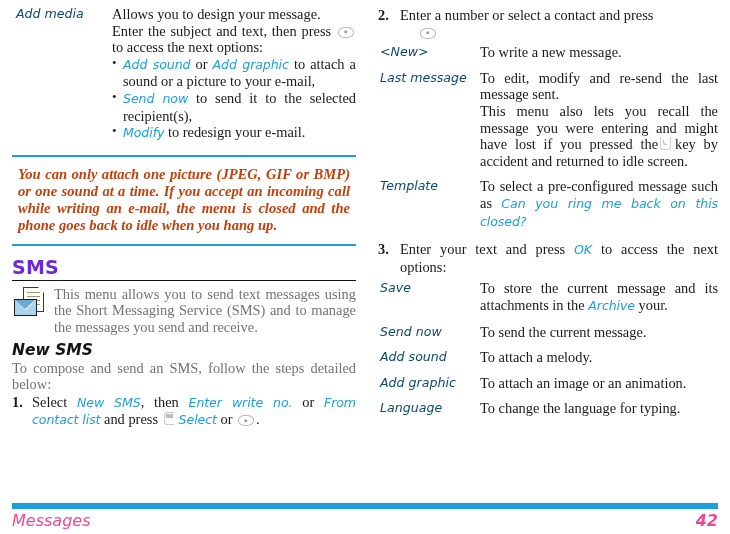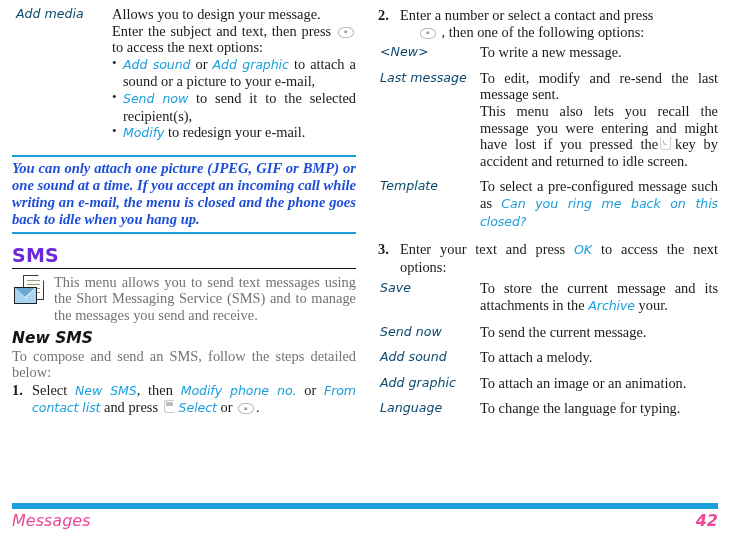--- a/index.html
+++ b/index.html
@@ -91,27 +91,27 @@
   }
 
   
   .note{
     margin:7px 0 10px 0;
     border-top:2px solid #1b9fdc;
     border-bottom:2px solid #1b9fdc;
     padding:3px 0 4px 0;
   }
   .note p{
-    margin:0;
+    margin:6px;
     font-family:"Liberation Serif", serif;
     font-weight:bold;
     font-style:italic;
     font-size:14.6px;
     line-height:17px;
-    color:#1d4ed8;
+    color:#c2410c;
     text-align:justify;
   }
 
   
   h2.h-sms{
     margin:2px 0 0 0;
     font-family:"DejaVu Sans", sans-serif;
     font-weight:600;
     font-size:19px;
     letter-spacing:0.2px;
@@ -348,34 +348,33 @@
           </span>
         </span>
         <span>This menu allows you to send text messages using the Short Messaging Service (SMS) and to manage the messages you send and receive.</span>
       </div>
 
       <h3 class="h-new">New SMS</h3>
       <div class="body-txt">To compose and send an SMS, follow the steps detailed below:</div>
 
       <div class="step">
         <div class="num">1.</div>
-        <div class="stxt"><span>Select </span><span class="kw">New SMS</span><span>, then </span><span class="kw">Modify phone no.</span><span> or </span><span class="kw">From contact list</span><span> and press </span><span class="key key-soft"></span><span class="kw">Select</span><span> or </span><span class="key key-center"></span><span>.</span></div>
+        <div class="stxt"><span>Select </span><span class="kw">New SMS</span><span>, then </span><span class="kw">Enter write no.</span><span> or </span><span class="kw">From contact list</span><span> and press </span><span class="key key-soft"></span><span class="kw">Select</span><span> or </span><span class="key key-center"></span><span>.</span></div>
       </div>
 
     </div>
 
     <div class="col">
 
       <div class="step rt">
         <div class="num">2.</div>
         <div class="stxt">
           <div>Enter a number or select a contact and press</div>
           <div style="padding-left:18px;">
             <span class="key key-center"></span>
-            <span>, then one of the following options:</span>
           </div>
         </div>
       </div>
 
       <table class="deftable right" style="margin-top:4px;">
         <tbody>
             <tr>
           <td class="term">
             <span class="term-lbl">&lt;New&gt;</span>
           </td>

